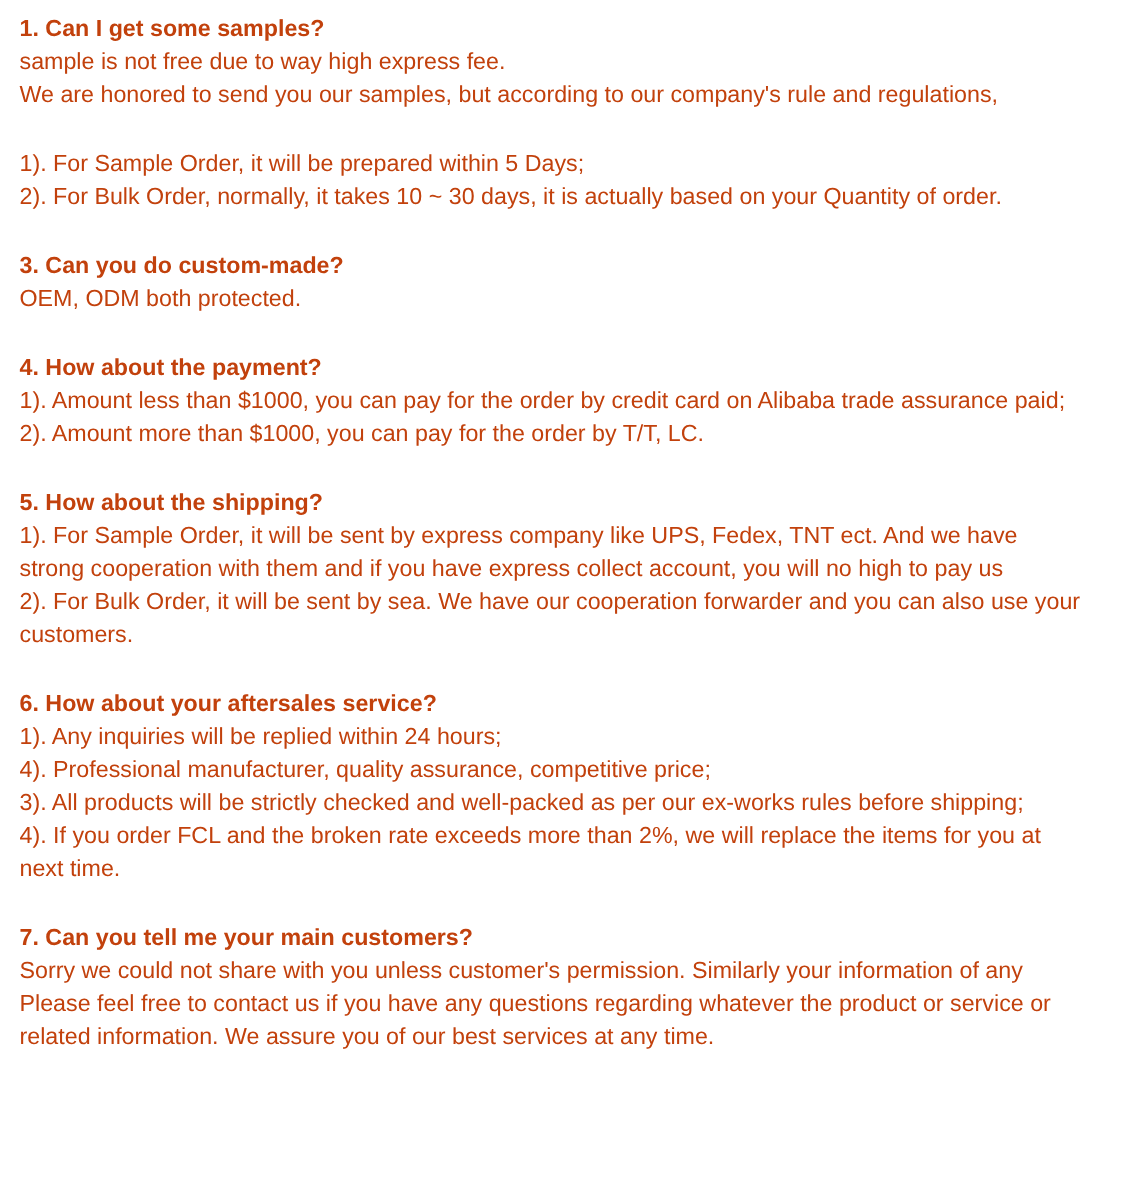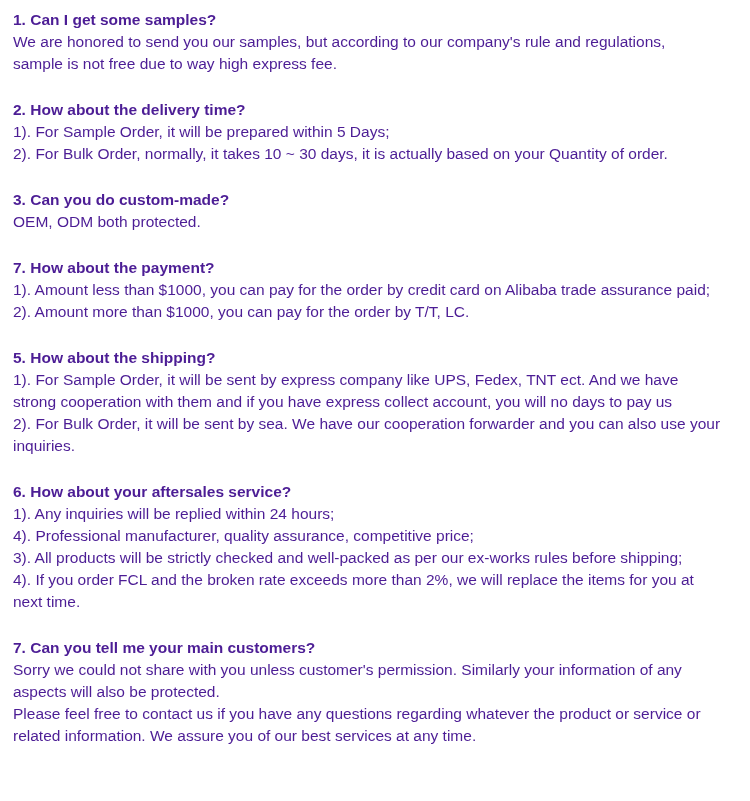--- a/index.html
+++ b/index.html
@@ -11,21 +11,21 @@
     width: 750px;
     height: 801px;
     overflow: hidden;
     font-family: "Liberation Sans", "DejaVu Sans", sans-serif;
   }
   .faq-doc {
     box-sizing: border-box;
     width: 750px;
     height: 801px;
     padding: 9px 4px 0 13px;
-    color: #4c1d95;
+    color: #c2410c;
     font-size: 15.5px;
     line-height: 22px;
   }
   .faq-section {
     margin: 0 0 24px 0;
   }
   .faq-question {
     font-weight: bold;
     white-space: nowrap;
   }
@@ -33,59 +33,57 @@
     white-space: nowrap;
   }
 </style>
 </head>
 <body>
 
 <div class="faq-doc">
 
   <div class="faq-section">
     <div class="faq-question">1. Can I get some samples?</div>
+    <div class="faq-line">sample is not free due to way high express fee.</div>
     <div class="faq-line">We are honored to send you our samples, but according to our company's rule and regulations,</div>
-    <div class="faq-line">sample is not free due to way high express fee.</div>
   </div>
 
   <div class="faq-section">
-    <div class="faq-question">2. How about the delivery time?</div>
     <div class="faq-line">1). For Sample Order, it will be prepared within 5 Days;</div>
     <div class="faq-line">2). For Bulk Order, normally, it takes 10 ~ 30 days, it is actually based on your Quantity of order.</div>
   </div>
 
   <div class="faq-section">
     <div class="faq-question">3. Can you do custom-made?</div>
     <div class="faq-line">OEM, ODM both protected.</div>
   </div>
 
   <div class="faq-section">
-    <div class="faq-question">7. How about the payment?</div>
+    <div class="faq-question">4. How about the payment?</div>
     <div class="faq-line">1). Amount less than $1000, you can pay for the order by credit card on Alibaba trade assurance paid;</div>
     <div class="faq-line">2). Amount more than $1000, you can pay for the order by T/T, LC.</div>
   </div>
 
   <div class="faq-section">
     <div class="faq-question">5. How about the shipping?</div>
     <div class="faq-line">1). For Sample Order, it will be sent by express company like UPS, Fedex, TNT ect. And we have</div>
-    <div class="faq-line">strong cooperation with them and if you have express collect account, you will no days to pay us</div>
+    <div class="faq-line">strong cooperation with them and if you have express collect account, you will no high to pay us</div>
     <div class="faq-line">2). For Bulk Order, it will be sent by sea. We have our cooperation forwarder and you can also use your</div>
-    <div class="faq-line">inquiries.</div>
+    <div class="faq-line">customers.</div>
   </div>
 
   <div class="faq-section">
     <div class="faq-question">6. How about your aftersales service?</div>
     <div class="faq-line">1). Any inquiries will be replied within 24 hours;</div>
     <div class="faq-line">4). Professional manufacturer, quality assurance, competitive price;</div>
     <div class="faq-line">3). All products will be strictly checked and well-packed as per our ex-works rules before shipping;</div>
     <div class="faq-line">4). If you order FCL and the broken rate exceeds more than 2%, we will replace the items for you at</div>
     <div class="faq-line">next time.</div>
   </div>
 
   <div class="faq-section">
     <div class="faq-question">7. Can you tell me your main customers?</div>
     <div class="faq-line">Sorry we could not share with you unless customer's permission. Similarly your information of any</div>
-    <div class="faq-line">aspects will also be protected.</div>
     <div class="faq-line">Please feel free to contact us if you have any questions regarding whatever the product or service or</div>
     <div class="faq-line">related information. We assure you of our best services at any time.</div>
   </div>
 
 </div>
 
 </body></html>

